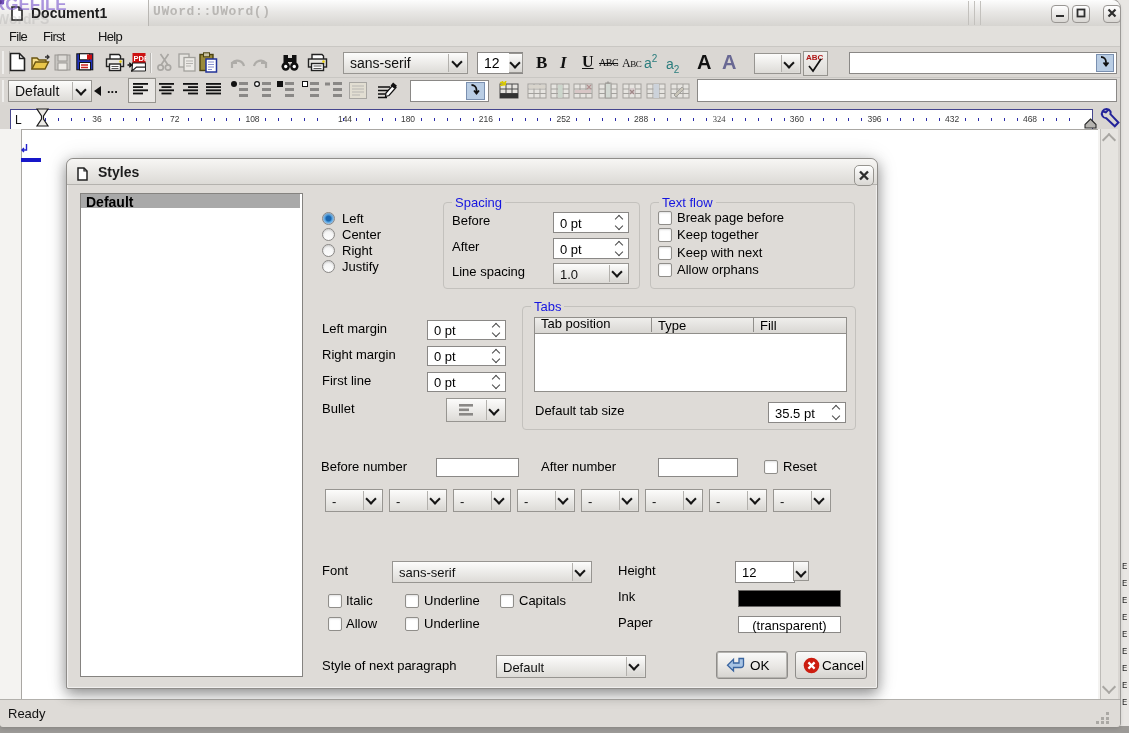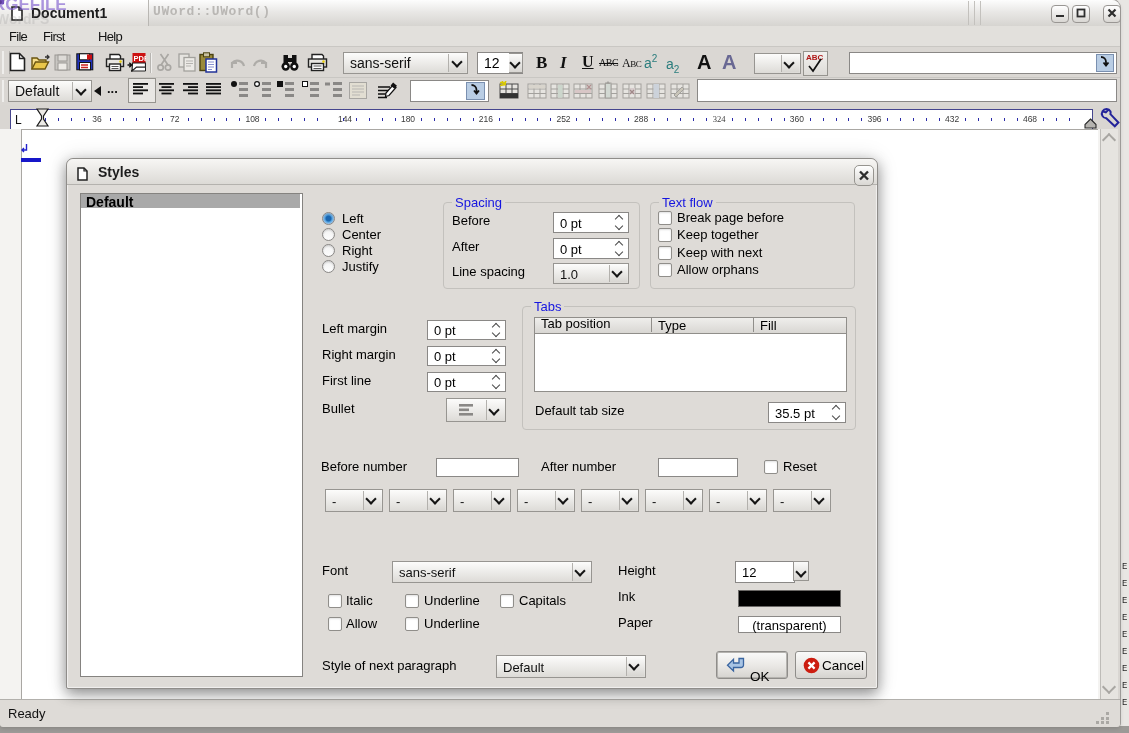--- a/index.html
+++ b/index.html
@@ -682,21 +682,21 @@
 <div class="combo" style="left:429px;top:496px;width:148px;height:21px;">
         <span class="lbl">Default</span>
         <div class="cbtn">
           <span class="chev" style="position:absolute;left:3px;top:4px;"></span>
         </div>
       </div>
 <div class="btn" style="left:649px;top:492px;width:70px;height:26px;box-shadow:0 0 0 1px #b5b3af inset;">
 <svg style="position:absolute;left:9px;top:5px;" width="20" height="16" viewBox="0 0 20 16">
 <path d="M17.5 1.5 v6.5 a2.5 2.5 0 0 1 -2.5 2.5 h-7.5 v3.5 l-6 -5.8 6 -5.8 v3.6 h5.5 v-4.5 z" fill="#a8c4e4" stroke="#3a65a0" stroke-width="1.3"></path>
         </svg>
-<span style="position:absolute;left:33px;top:6px;font-size:13.5px;margin-top:11px;">OK</span>
+<span style="position:absolute;left:33px;top:6px;font-size:13.5px;">OK</span>
       </div>
 <div class="btn" style="left:728px;top:492px;width:70px;height:26px;">
 <svg style="position:absolute;left:7px;top:5px;" width="17" height="17" viewBox="0 0 17 17">
 <circle cx="8.5" cy="8.5" r="7.8" fill="#cc1d10"></circle>
 <path d="M5.4 5.4 L11.6 11.6 M11.6 5.4 L5.4 11.6" stroke="#fff" stroke-width="2.2"></path>
         </svg>
 <span style="position:absolute;left:26px;top:6px;font-size:13.5px;">Cancel</span>
       </div>
 </div>
 </div>

